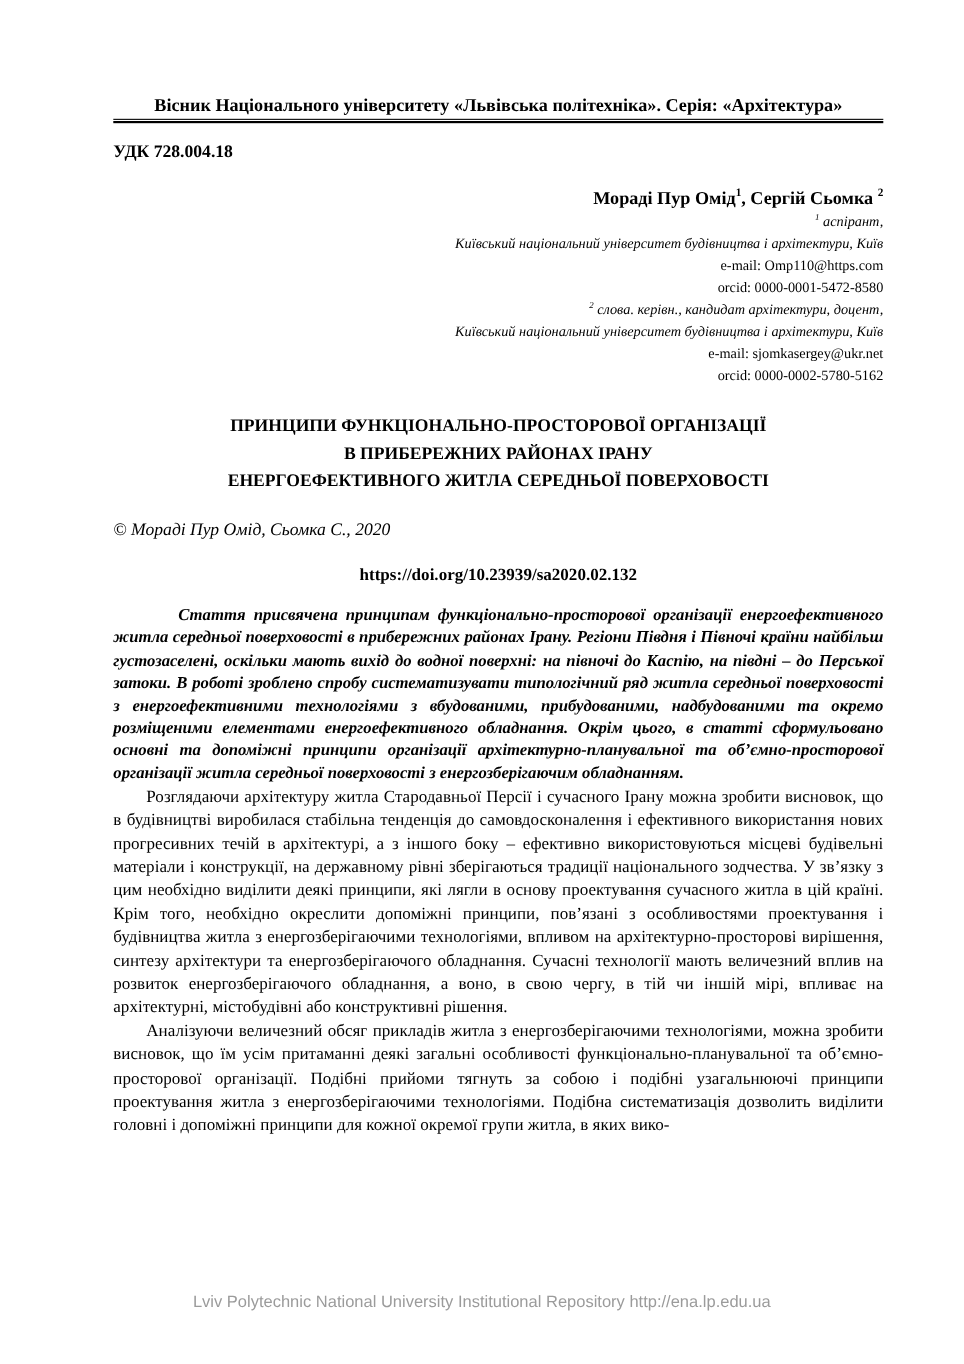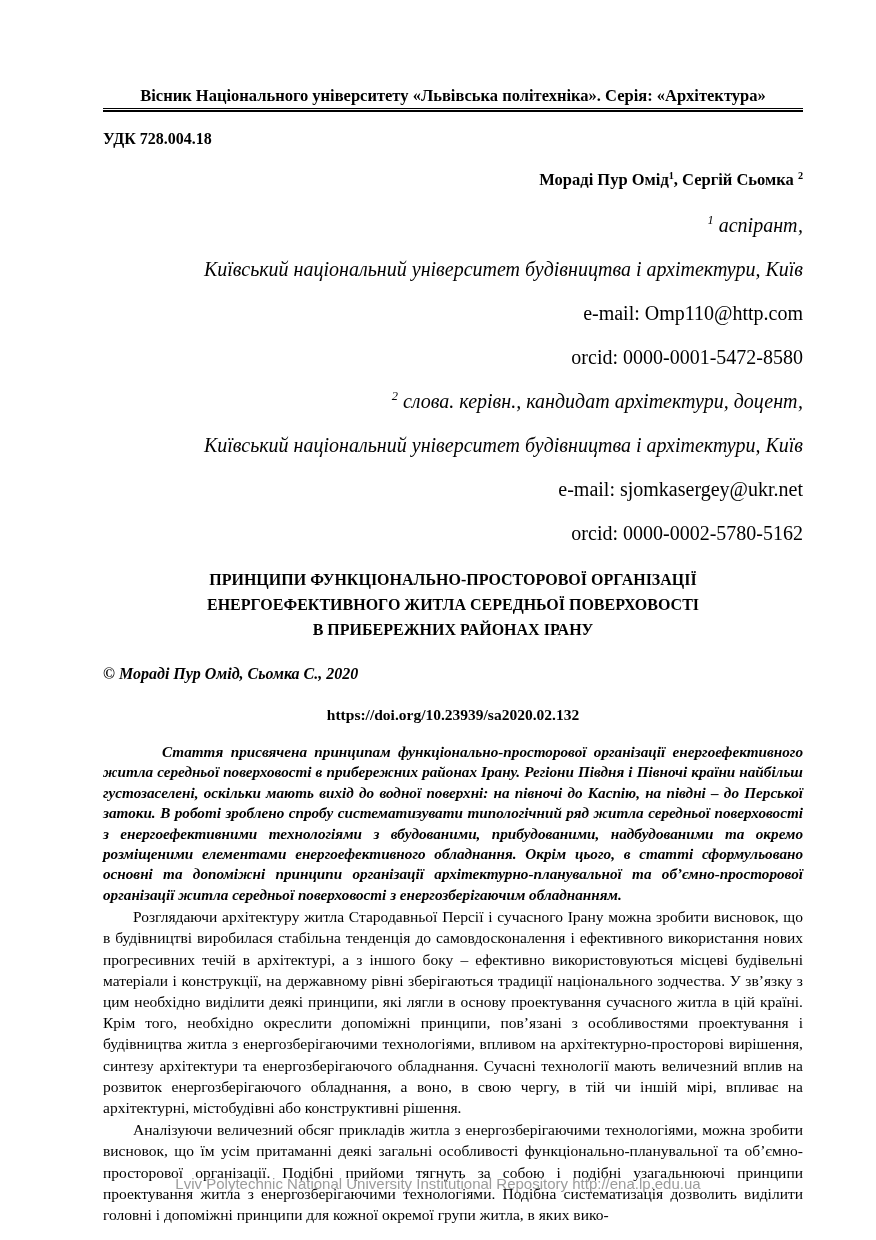--- a/index.html
+++ b/index.html
@@ -45,36 +45,35 @@
   }
   .authors-block {
     margin-top: 20px;
     text-align: right;
   }
   .author-names {
     font-weight: bold;
     font-size: 16.5px;
     line-height: 22px;
   }
-  .affil-line { font-size: 20px; line-height: 20px; margin-top: 24px; }
+  .affil-line { font-size: 13px; line-height: 20px; }
   .affil-line.italic { font-style: italic; }
   sup { font-size: 0.62em; line-height: 0; }
   .article-title {
     margin: 24px 0 0 0;
     text-align: center;
     font-weight: bold;
     font-size: 16px;
     line-height: 25px;
   }
   .copyright-line {
     margin-top: 21px;
     font-style: italic;
     font-size: 16px;
     line-height: 21px;
-    font-weight: bold;
   }
   .doi-line {
     margin-top: 21px;
     font-weight: bold;
     font-size: 15.5px;
     line-height: 20px;
     text-align: center;
   }
   p.abstract-para {
     margin: 17px 0 0 0;
@@ -134,32 +133,32 @@
     </div>
 
 
     <div class="udc-line">УДК 728.004.18</div>
 
     <div class="authors-block">
       <div class="author-names"><span>Мораді Пур Омід</span><sup>1</sup><span>, </span><span>Сергій Сьомка </span><sup>2</sup></div>
 
       <div class="affil-line italic"><sup>1</sup><span> аспірант,</span></div>
       <div class="affil-line italic"><span>Київський національний університет будівництва і архітектури, Київ</span></div>
-      <div class="affil-line"><span>e-mail: Omp110@http.com</span></div>
+      <div class="affil-line"><span>e-mail: Omp110@https.com</span></div>
       <div class="affil-line"><span>orcid: 0000-0001-5472-8580</span></div>
       <div class="affil-line italic"><sup>2</sup><span> слова. керівн., кандидат архітектури, доцент,</span></div>
       <div class="affil-line italic"><span>Київський національний університет будівництва і архітектури, Київ</span></div>
       <div class="affil-line"><span>e-mail: sjomkasergey@ukr.net</span></div>
       <div class="affil-line"><span>orcid: 0000-0002-5780-5162</span></div>
     </div>
 
     <h1 class="article-title">
       <div>ПРИНЦИПИ ФУНКЦІОНАЛЬНО-ПРОСТОРОВОЇ ОРГАНІЗАЦІЇ</div>
+      <div>В ПРИБЕРЕЖНИХ РАЙОНАХ ІРАНУ</div>
       <div>ЕНЕРГОЕФЕКТИВНОГО ЖИТЛА СЕРЕДНЬОЇ ПОВЕРХОВОСТІ</div>
-      <div>В ПРИБЕРЕЖНИХ РАЙОНАХ ІРАНУ</div>
     </h1>
 
     <div class="copyright-line">© Мораді Пур Омід, Сьомка С., 2020</div>
 
     <div class="doi-line">https://doi.org/10.23939/sa2020.02.132</div>
 
     <p class="abstract-para">Стаття присвячена принципам функціонально-просторової організації енергоефективного житла середньої поверховості в прибережних районах Ірану. Регіони Півдня і Півночі країни найбільш густозаселені, оскільки мають вихід до водної поверхні: на півночі до Каспію, на півдні – до Перської затоки. В роботі зроблено спробу систематизувати типологічний ряд житла середньої поверховості з енергоефективними технологіями з вбудованими, прибудованими, надбудованими та окремо розміщеними елементами енергоефективного обладнання. Окрім цього, в статті сформульовано основні та допоміжні принципи організації архітектурно-планувальної та об’ємно-просторової організації житла середньої поверховості з енергозберігаючим обладнанням.</p>
 
 
 

